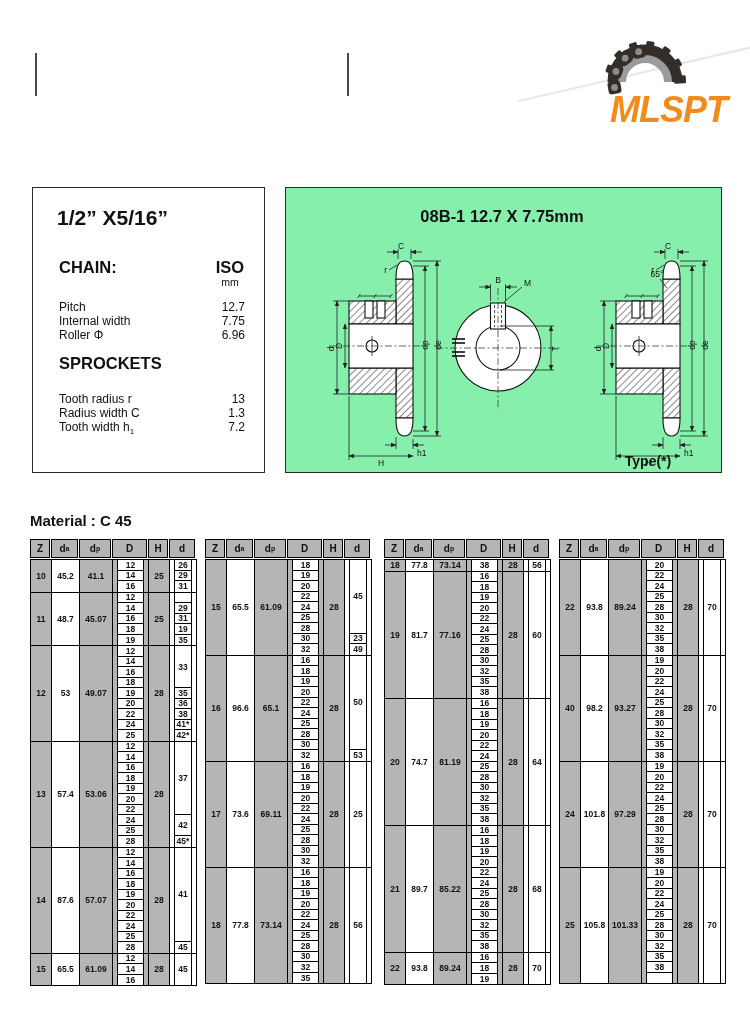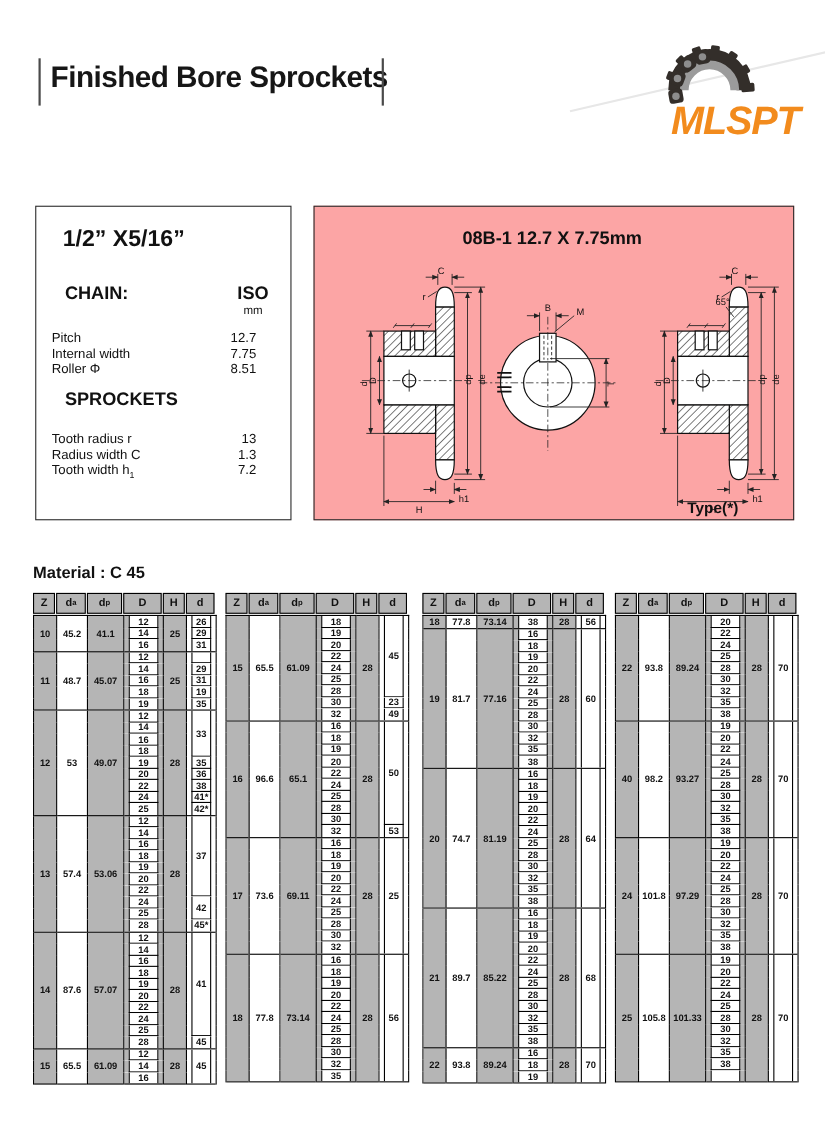--- a/index.html
+++ b/index.html
@@ -17,26 +17,26 @@
 
   
   .spec-box { position:absolute; left:32px; top:187px; width:233px; height:286px;
               border:1.5px solid #2b2b2b; box-sizing:border-box; background:#fff; }
   .spec-box .sz { position:absolute; left:24px; top:18px; font-size:21px; font-weight:bold; }
   .spec-box .h2 { position:absolute; left:26px; font-size:16.5px; font-weight:bold; }
   .spec-box .iso { position:absolute; left:176px; top:70px; width:42px; text-align:center;
                    font-size:16.5px; font-weight:bold; }
   .spec-box .mm  { position:absolute; left:176px; top:88px; width:42px; text-align:center;
                    font-size:10.5px; }
-  .srow { position:absolute; left:14px; width:186px; display:flex; justify-content:space-between;
+  .srow { position:absolute; left:26px; width:186px; display:flex; justify-content:space-between;
           font-size:12px; }
   .srow sub { font-size:8px; }
 
   .diagram-box { position:absolute; left:285px; top:187px; width:437px; height:286px;
-                 border:1.5px solid #2b2b2b; box-sizing:border-box; background:#fca5a5; }
+                 border:1.5px solid #2b2b2b; box-sizing:border-box; background:#86efac; }
 
   
   .dim { stroke:#222; stroke-width:0.8; fill:none; }
   .geo { stroke:#111; stroke-width:1.1; }
   .cl  { stroke:#222; stroke-width:0.7; stroke-dasharray:7 2.5 2 2.5; fill:none; }
   text.lbl { font-family:"Liberation Sans",sans-serif; font-size:8.5px; fill:#111; }
 
   
   .material { position:absolute; left:30px; top:512px; font-size:15px; font-weight:bold; }
   .tgroup { position:absolute; top:539px; }
@@ -59,21 +59,20 @@
          display:flex; align-items:center; justify-content:center; }
   .box.last { border-bottom:none; }
 </style>
 </head>
 <body>
 
 <div class="page">
 
   <div class="faint-diag"></div>
   <span class="vbar b1"></span>
-  <h1 class="title">Finished Bore Sprockets</h1>
   <span class="vbar b2"></span>
 
   <svg class="logo" width="150" height="92" viewBox="0 0 150 92">
     <g>
       <g fill="#332e2a">
         <g transform="rotate(-70 63 44)">
             <rect x="59" y="3" width="8" height="12" rx="1.5"></rect>
           </g>
         <g transform="rotate(-44 63 44)">
             <rect x="59" y="3" width="8" height="12" rx="1.5"></rect>
@@ -127,21 +126,21 @@
     <div class="srow" style="top:112px">
       <span>Pitch</span>
       <span>12.7</span>
     </div>
     <div class="srow" style="top:126px">
       <span>Internal width</span>
       <span>7.75</span>
     </div>
     <div class="srow" style="top:140px">
       <span>Roller Φ</span>
-      <span>8.51</span>
+      <span>6.96</span>
     </div>
 
     <div class="h2" style="top:166px">SPROCKETS</div>
 
     <div class="srow" style="top:204px">
       <span>Tooth radius r</span>
       <span>13</span>
     </div>
     <div class="srow" style="top:218px">
       <span>Radius width C</span>

